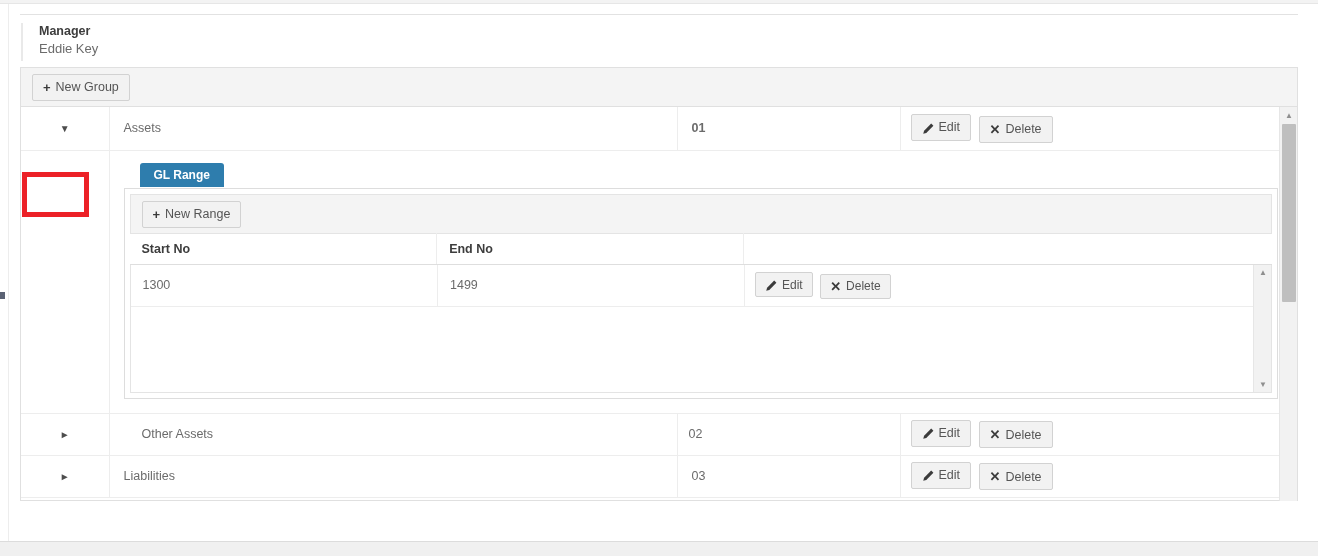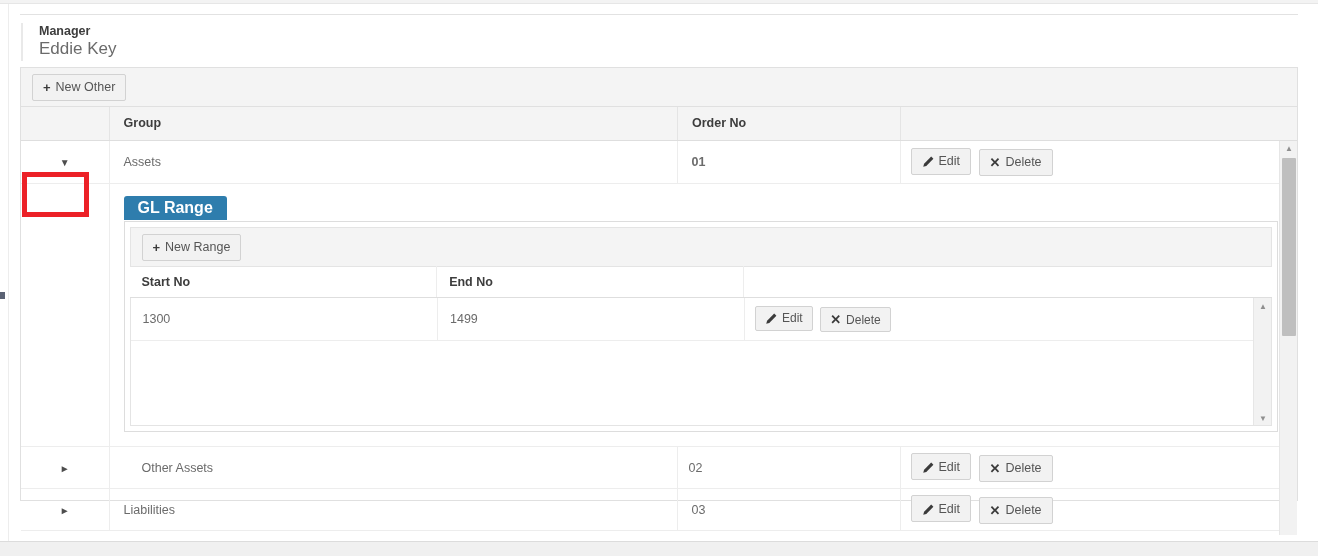--- a/index.html
+++ b/index.html
@@ -86,21 +86,21 @@
     border-left: 2px solid #e9e9e9;
     height: 38px;
   }
   .manager-label {
     font-size: 12.5px;
     font-weight: bold;
     color: #3d3d3d;
     line-height: 17px;
   }
   .manager-value {
-    font-size: 17px;
+    font-size: 13px;
     color: #6b6b6b;
     line-height: 18px;
   }
 
   
   .outer-panel {
     position: relative;
     margin: 6px 10px 0 10px;
     width: 1278px;
     height: 434px;
@@ -224,26 +224,27 @@
   .detail-wrap { padding: 12px 18px 14px 14px; background: #ffffff; }
 
   .tabstrip { height: 26px; position: relative; }
   .tab {
     display: inline-flex;
     align-items: center;
     height: 24px;
     padding: 0 14px;
     background: #2e7dad;
     color: #ffffff;
-    font-size: 16px;
+    font-size: 12px;
     font-weight: bold;
     border-radius: 3px 3px 0 0;
     cursor: pointer;
     position: relative;
     z-index: 2;
+    margin-left: 16px;
   }
 
   .tabpanel {
     border: 1px solid #dddddd;
     background: #ffffff;
     margin-top: -1px;
     padding: 5px;
   }
   .inner-toolbar {
     height: 39px;
@@ -311,40 +312,24 @@
     <div class="manager-block">
       <div class="manager-label">Manager</div>
       <div class="manager-value">Eddie Key</div>
     </div>
 
     <div class="outer-panel">
 
       <div class="toolbar">
         <button class="btn">
           <span class="glyph">+</span>
-          <span>New Other</span>
+          <span>New Group</span>
         </button>
       </div>
 
-      <table class="grid">
-        <colgroup>
-          <col class="col-toggle">
-            <col class="col-group">
-            <col class="col-order">
-            <col class="col-act">
-        </colgroup>
-        <thead>
-          <tr>
-            <th></th>
-            <th>Group</th>
-            <th>Order No</th>
-            <th></th>
-          </tr>
-        </thead>
-      </table>
 
       <div class="outer-scrollport">
 
         <table class="grid" style="width:1258px;">
           <colgroup>
             <col class="col-toggle">
               <col class="col-group">
               <col class="col-order">
               <col class="col-act">
           </colgroup>

